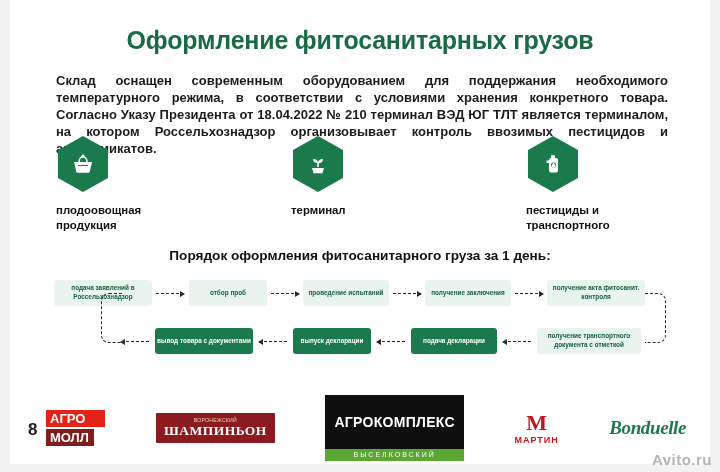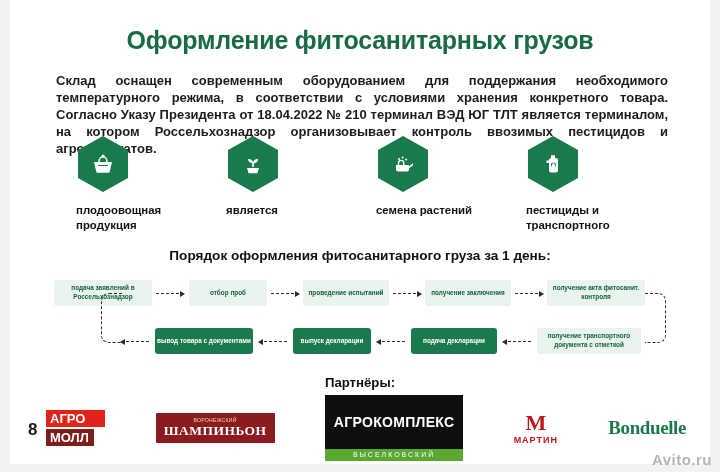--- a/index.html
+++ b/index.html
@@ -42,21 +42,21 @@
     color: #1c1c1c;
     text-align: justify;
     font-weight: bold;
   }
   .cards {
     position: absolute;
     left: 56px;
     top: 136px;
     width: 620px;
     display: flex;
-    justify-content: flex-end;
+    justify-content: space-between;
   }
   .card {
     width: 150px;
     display: flex;
     flex-direction: column;
     align-items: flex-start;
   }
   .hex {
     width: 50px;
     height: 56px;
@@ -246,20 +246,21 @@
   }
   .martin-name {
     font-weight: bold;
     font-size: 9px;
     letter-spacing: 1px;
     color: #c0141a;
     margin-top: 1px;
   }
   .logo-bonduelle {
     font-family: "Liberation Serif", serif;
+    font-style: italic;
     font-weight: bold;
     font-size: 19px;
     color: #1a7a4c;
     letter-spacing: -0.4px;
   }
   .page-number {
     position: absolute;
     left: 28px;
     top: 420px;
     font-size: 17px;
@@ -323,36 +324,23 @@
 
     <div class="card">
       <div class="hex">
         <svg width="26" height="26" viewBox="0 0 26 26">
           <path d="M7 17 h12 l-1.6 5.2 h-8.8 z" fill="#ffffff"></path>
           <path d="M13 16 v-5" stroke="#ffffff" stroke-width="1.6"></path>
           <path d="M13 12 c-3.4 0 -5 -1.6 -5 -4 c3.4 0 5 1.6 5 4 z" fill="#ffffff"></path>
           <path d="M13 12.5 c3.4 0 5 -1.8 5 -4.4 c-3.4 0 -5 1.8 -5 4.4 z" fill="#ffffff"></path>
         </svg>
       </div>
-      <div class="card-label">является</div>
-    </div>
-
-    <div class="card">
-      <div class="hex">
-        <svg width="26" height="26" viewBox="0 0 26 26">
-          <path d="M6 14 h13 v4.6 a2 2 0 0 1 -2 2 h-9 a2 2 0 0 1 -2 -2 z" fill="#ffffff"></path>
-          <path d="M19 15.4 l4 -3.4 v2.6 l-4 2.6 z" fill="#ffffff"></path>
-          <path d="M8.5 14 v-2 a2.6 2.6 0 0 1 5.2 0 v2" fill="none" stroke="#ffffff" stroke-width="1.4"></path>
-          <circle cx="9" cy="8" r="1" fill="#ffffff"></circle>
-          <circle cx="12.6" cy="6.6" r="1" fill="#ffffff"></circle>
-          <circle cx="16" cy="8.4" r="1" fill="#ffffff"></circle>
-        </svg>
-      </div>
-      <div class="card-label">семена растений</div>
-    </div>
+      <div class="card-label">терминал</div>
+    </div>
+
 
     <div class="card">
       <div class="hex">
         <svg width="26" height="26" viewBox="0 0 26 26">
           <rect x="9" y="7" width="9" height="14.5" rx="2" fill="#ffffff"></rect>
           <rect x="11" y="4.2" width="4" height="3" fill="#ffffff"></rect>
           <path d="M6.5 9.5 h2.5 v2.4 h-2.5 z" fill="#ffffff"></path>
           <circle cx="13.5" cy="14" r="2.6" fill="#1a7a4c"></circle>
           <path d="M13.5 11.8 c1.4 1.6 2 2.5 2 3.3 a2 2 0 0 1 -4 0 c0 -0.8 0.6 -1.7 2 -3.3 z" fill="#ffffff"></path>
         </svg>
@@ -390,21 +378,20 @@
 
     <div class="node dark" style="left:239px; top:52px; width:78px; height:26px;">выпуск декларации</div>
     <div class="arrow left" style="left:205px; top:65px; width:28px;"></div>
 
     <div class="node dark" style="left:101px; top:52px; width:98px; height:26px;">вывод товара с документами</div>
     <div class="arrow left" style="left:67px; top:65px; width:28px;"></div>
 
     <div class="elbow-left" style="left:47px; top:17px; width:20px; height:48px;"></div>
   </div>
 
-  <div class="partners-title">Партнёры:</div>
 
   <div class="partners">
 
     <div class="logo">
       <div class="logo-agromoll">
         <div><span class="agromoll-row1">АГРО</span></div>
         <div><span class="agromoll-row2">МОЛЛ</span></div>
       </div>
     </div>
 

